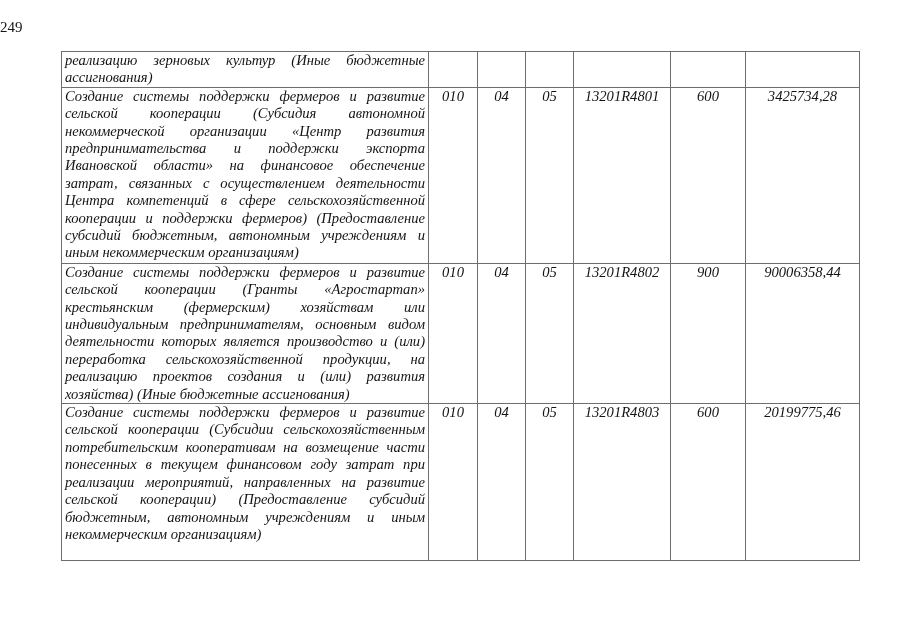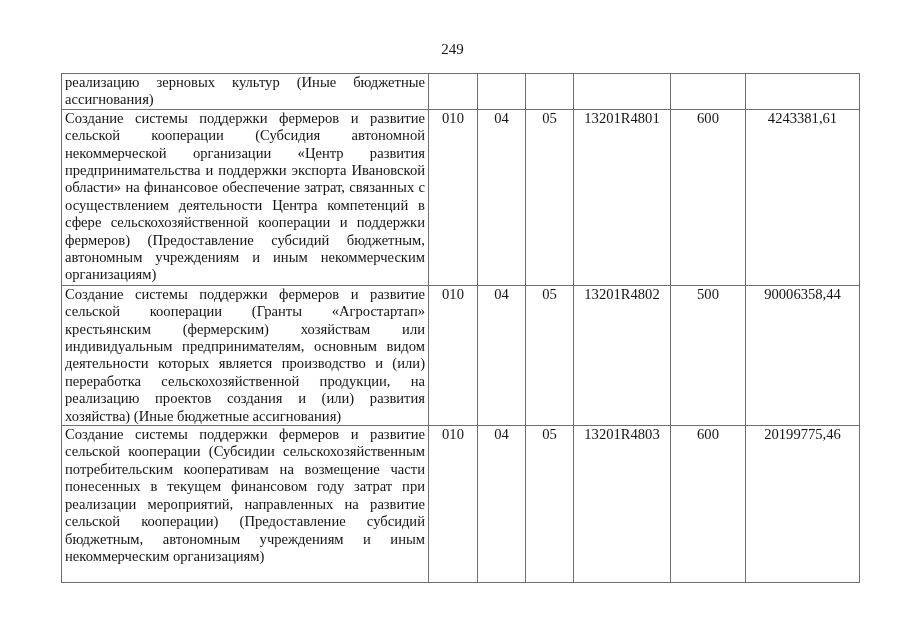--- a/index.html
+++ b/index.html
@@ -10,31 +10,32 @@
   .sheet {
     position: relative;
     width: 905px;
     height: 640px;
     background: #ffffff;
     overflow: hidden;
     font-family: "Liberation Serif", "DejaVu Serif", serif;
     color: #141414;
   }
   .page-number {
-    padding-top: 40px;
-    text-align: center;
+    padding-top: 18px;
+    text-align: left;
     font-size: 15px;
     line-height: 18px;
     color: #141414;
   }
   table.budget {
     border-collapse: collapse;
     table-layout: fixed;
     width: 798px;
     margin: 15px 0 0 61px;
+    font-style: italic;
   }
   table.budget td {
     border: 1px solid #6e6e6e;
     vertical-align: top;
     font-size: 14.6px;
     line-height: 17.4px;
     padding: 0 3px;
     overflow: hidden;
   }
   td.cell-name {
@@ -78,29 +79,29 @@
         <td class="cell-val"></td>
         <td class="cell-val"></td>
       </tr>
       <tr class="r2">
         <td class="cell-name">Создание системы поддержки фермеров и развитие сельской кооперации (Субсидия автономной некоммерческой организации «Центр развития предпринимательства и поддержки экспорта Ивановской области» на финансовое обеспечение затрат, связанных с осуществлением деятельности Центра компетенций в сфере сельскохозяйственной кооперации и поддержки фермеров) (Предоставление субсидий бюджетным, автономным учреждениям и иным некоммерческим организациям)</td>
         <td class="cell-val">010</td>
         <td class="cell-val">04</td>
         <td class="cell-val">05</td>
         <td class="cell-val">13201R4801</td>
         <td class="cell-val">600</td>
-        <td class="cell-val">4243381,61</td>
+        <td class="cell-val">3425734,28</td>
       </tr>
       <tr class="r3">
         <td class="cell-name">Создание системы поддержки фермеров и развитие сельской кооперации (Гранты «Агростартап» крестьянским (фермерским) хозяйствам или индивидуальным предпринимателям, основным видом деятельности которых является производство и (или) переработка сельскохозяйственной продукции, на реализацию проектов создания и (или) развития хозяйства) (Иные бюджетные ассигнования)</td>
         <td class="cell-val">010</td>
         <td class="cell-val">04</td>
         <td class="cell-val">05</td>
         <td class="cell-val">13201R4802</td>
-        <td class="cell-val">500</td>
+        <td class="cell-val">900</td>
         <td class="cell-val">90006358,44</td>
       </tr>
       <tr class="r4">
         <td class="cell-name">Создание системы поддержки фермеров и развитие сельской кооперации (Субсидии сельскохозяйственным потребительским кооперативам на возмещение части понесенных в текущем финансовом году затрат при реализации мероприятий, направленных на развитие сельской кооперации) (Предоставление субсидий бюджетным, автономным учреждениям и иным некоммерческим организациям)</td>
         <td class="cell-val">010</td>
         <td class="cell-val">04</td>
         <td class="cell-val">05</td>
         <td class="cell-val">13201R4803</td>
         <td class="cell-val">600</td>
         <td class="cell-val">20199775,46</td>

